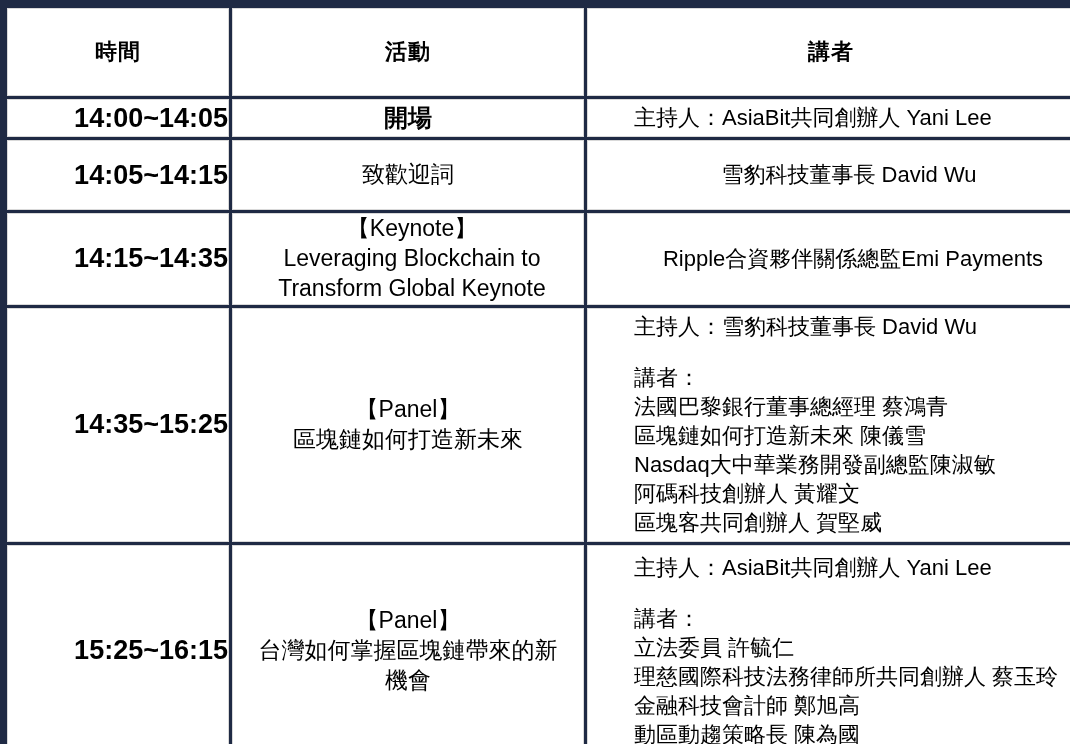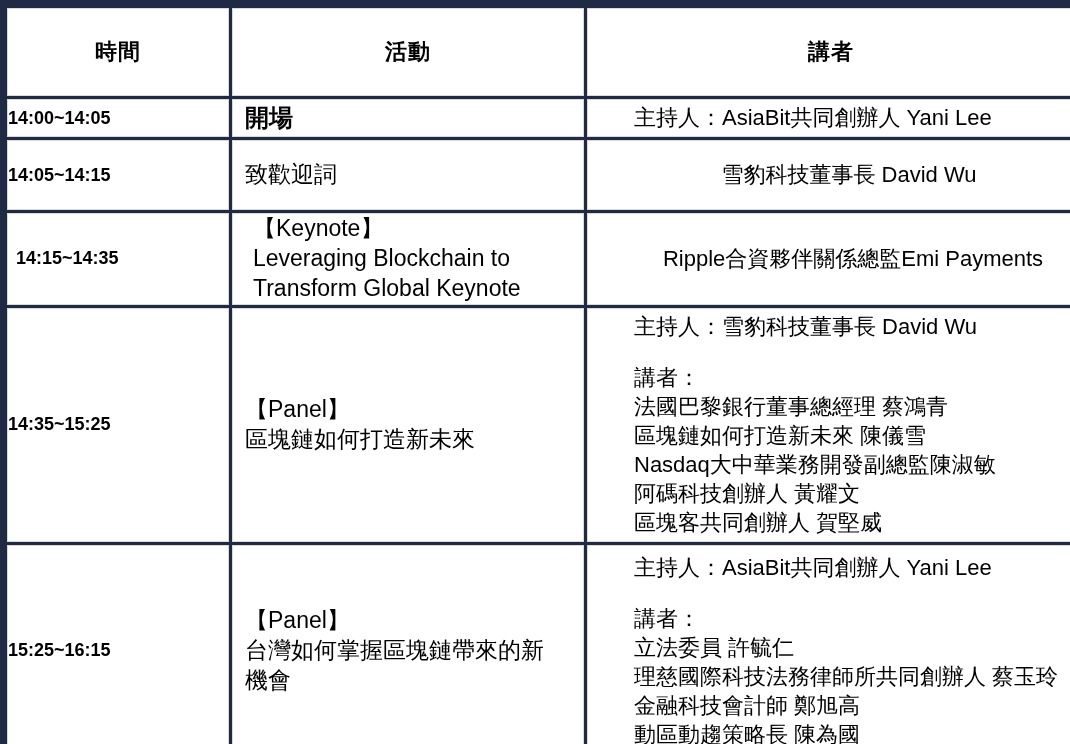--- a/index.html
+++ b/index.html
@@ -71,30 +71,30 @@
 
   .hdr-text {
     font-size: 22px;
     font-weight: bold;
     text-align: center;
     letter-spacing: 1px;
     padding: 0 6px;
   }
 
   .time-text {
-    font-size: 18px;
+    font-size: 27px;
     font-weight: bold;
-    text-align: left;
+    text-align: right;
     letter-spacing: 0px;
     white-space: nowrap;
   }
 
   .act-text {
     font-size: 23px;
-    text-align: left;
+    text-align: center;
     line-height: 1.30;
     padding: 0 12px;
   }
   .act-text.bold {
     font-weight: bold;
     font-size: 24px;
   }
   .act-text .ln { display: block; }
 
   .spk-text {

